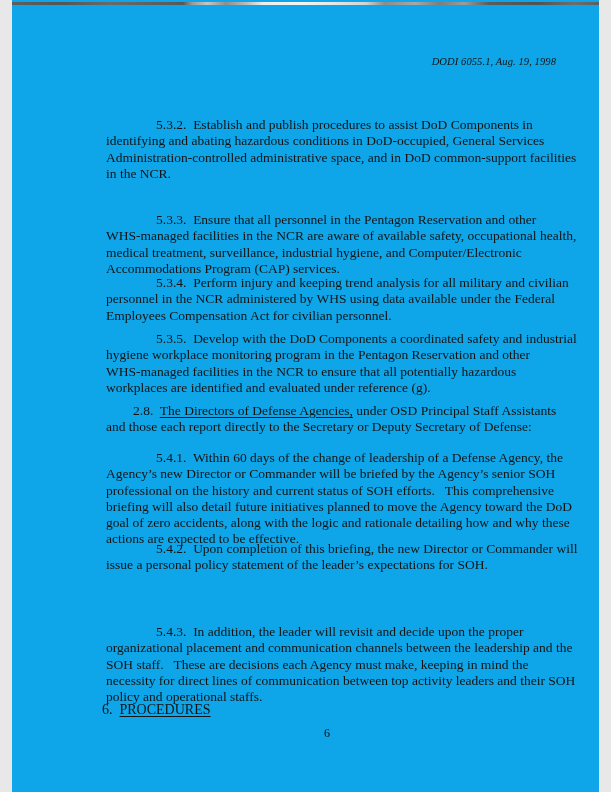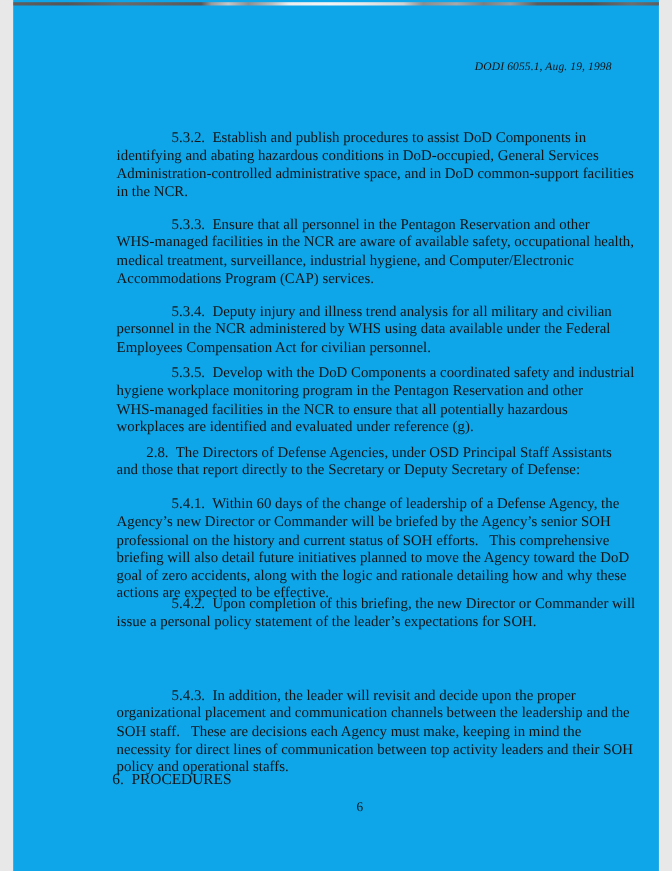--- a/index.html
+++ b/index.html
@@ -36,21 +36,21 @@
   .para {
     position: absolute;
     left: 78px;
     margin: 16px;
     font-size: 13.5px;
     line-height: 16.3px;
     white-space: pre;
   }
   .indent-lg { text-indent: 50px; }
   .indent-sm { text-indent: 27px; }
-  .u { text-underline-offset: 2px; text-align: right; }
+  .u { text-decoration: underline; text-underline-offset: 2px; text-align: right; }
   .section-heading {
     position: absolute;
     left: 78px;
     margin: 12px;
     font-size: 14px;
     font-weight: normal;
     line-height: 16.3px;
     white-space: pre;
   }
   .page-number {
@@ -67,36 +67,36 @@
 
   <div class="scan-band"></div>
 
   <div class="doc-header">DODI 6055.1, Aug. 19, 1998</div>
 
   <p class="para indent-lg" style="top:101px">5.3.2.  Establish and publish procedures to assist DoD Components in
 identifying and abating hazardous conditions in DoD-occupied, General Services
 Administration-controlled administrative space, and in DoD common-support facilities
 in the NCR.</p>
 
-  <p class="para indent-lg" style="top:180px">5.3.3.  Ensure that all personnel in the Pentagon Reservation and other
+  <p class="para indent-lg" style="top:196px">5.3.3.  Ensure that all personnel in the Pentagon Reservation and other
 WHS-managed facilities in the NCR are aware of available safety, occupational health,
 medical treatment, surveillance, industrial hygiene, and Computer/Electronic
 Accommodations Program (CAP) services.</p>
 
-  <p class="para indent-lg" style="top:259px">5.3.4.  Deputy injury and illness trend analysis for all military and civilian
+  <p class="para indent-lg" style="top:259px">5.3.4.  Perform injury and keeping trend analysis for all military and civilian
 personnel in the NCR administered by WHS using data available under the Federal
 Employees Compensation Act for civilian personnel.</p>
 
   <p class="para indent-lg" style="top:315px">5.3.5.  Develop with the DoD Components a coordinated safety and industrial
 hygiene workplace monitoring program in the Pentagon Reservation and other
 WHS-managed facilities in the NCR to ensure that all potentially hazardous
 workplaces are identified and evaluated under reference (g).</p>
 
   <p class="para indent-sm" style="top:387px"><span>2.8.  </span><span class="u">The Directors of Defense Agencies,</span><span> under OSD Principal Staff Assistants
-and those that report directly to the Secretary or Deputy Secretary of Defense:</span></p>
+and those each report directly to the Secretary or Deputy Secretary of Defense:</span></p>
 
   <p class="para indent-lg" style="top:434px">5.4.1.  Within 60 days of the change of leadership of a Defense Agency, the
 Agency’s new Director or Commander will be briefed by the Agency’s senior SOH
 professional on the history and current status of SOH efforts.   This comprehensive
 briefing will also detail future initiatives planned to move the Agency toward the DoD
 goal of zero accidents, along with the logic and rationale detailing how and why these
 actions are expected to be effective.</p>
 
   <p class="para indent-lg" style="top:525px">5.4.2.  Upon completion of this briefing, the new Director or Commander will
 issue a personal policy statement of the leader’s expectations for SOH.</p>

